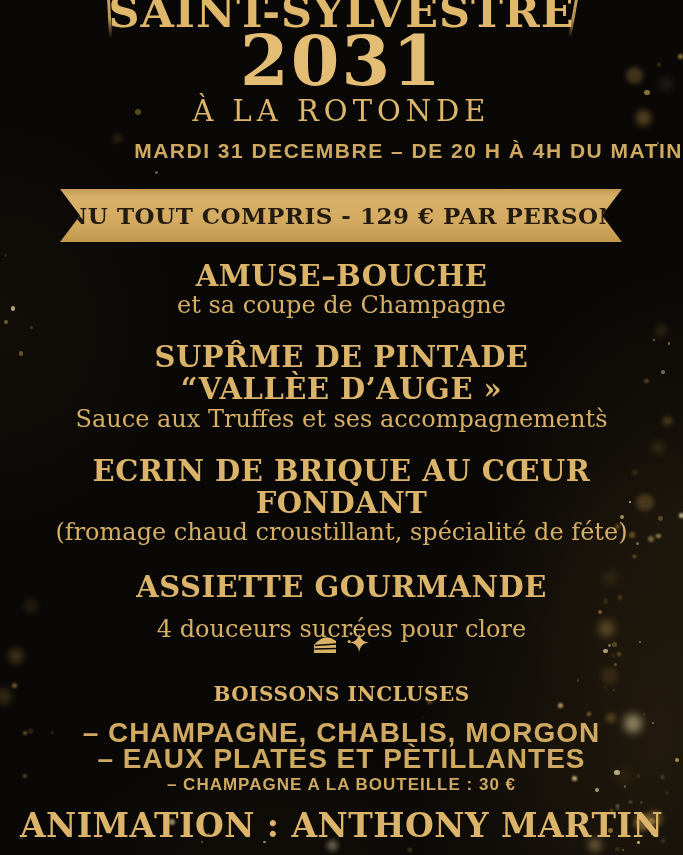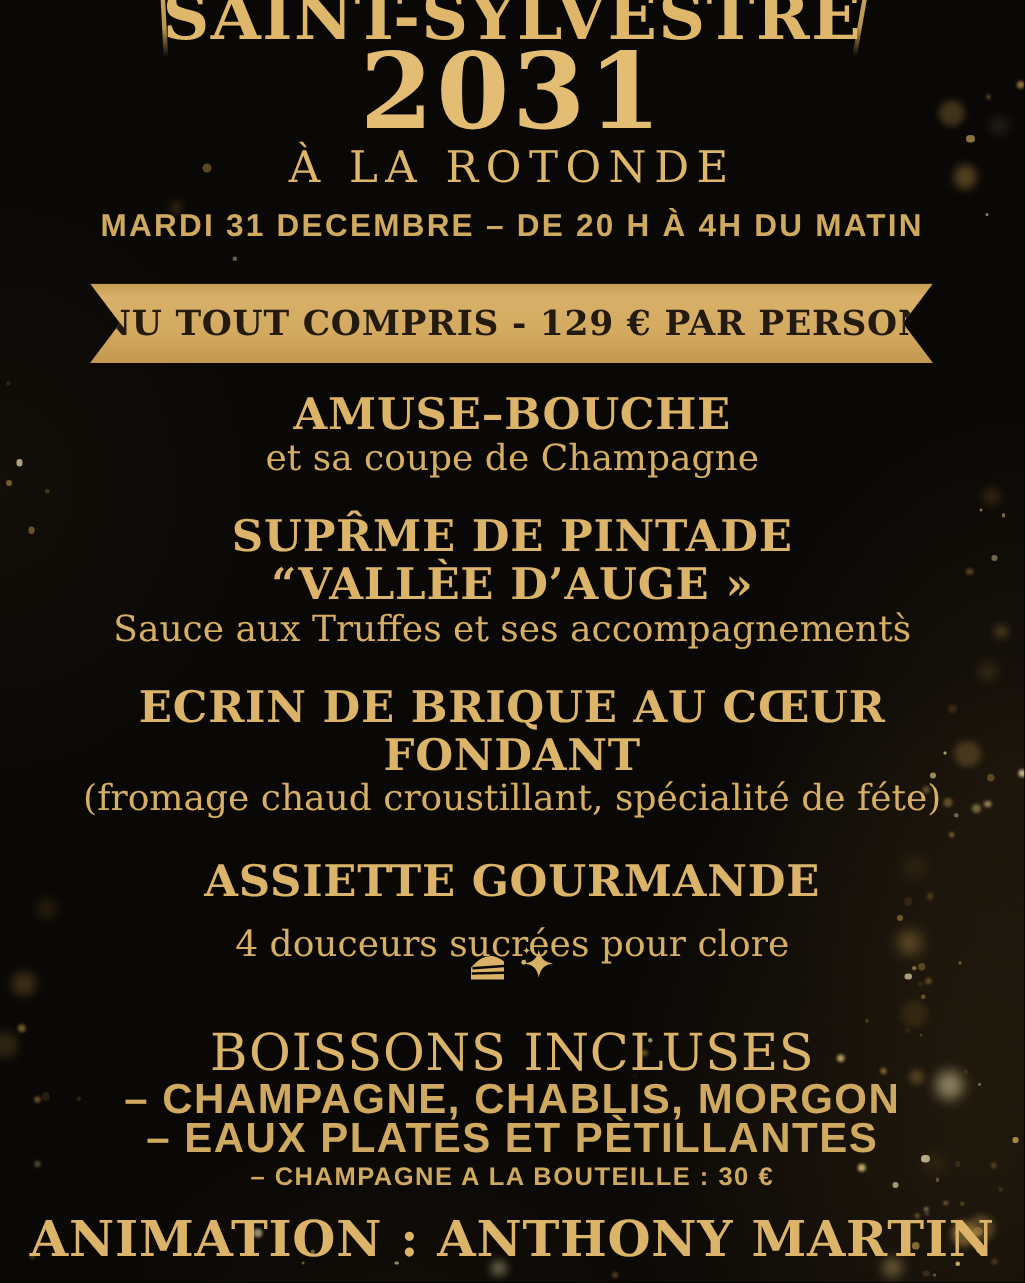--- a/index.html
+++ b/index.html
@@ -15,21 +15,21 @@
       radial-gradient(300px 200px at 40% 102%, rgba(110,84,38,.07), rgba(0,0,0,0) 70%),
       #0a0806;
   }
   .serif{font-family:"DejaVu Serif","Liberation Serif",serif;}
   .sans{font-family:"Liberation Sans","DejaVu Sans",sans-serif;}
   .line{position:absolute;left:0;width:100%;text-align:center;line-height:1.12;white-space:nowrap;}
 
   .event-title{top:-12px;font-size:43px;font-weight:700;color:#dfb76b;letter-spacing:1px;}
   .event-year{top:22px;font-size:70px;font-weight:700;color:#e3bd74;letter-spacing:2px;}
   .venue{top:95px;font-size:29px;font-weight:400;color:#ddb66a;letter-spacing:5px;}
-  .dateline{top:139px;font-size:21px;font-weight:700;color:#cfa960;letter-spacing:1.5px;}
+  .dateline{top:139px;font-size:21px;font-weight:700;color:#cfa960;letter-spacing:1.5px;text-align:right;}
 
   .ray{position:absolute;width:2.5px;border-radius:2px;
        background:linear-gradient(180deg,#caa35c 0%,#b8934f 55%,rgba(120,90,40,0) 100%);}
   .ray-left{left:108px;top:-4px;height:42px;transform:rotate(-3deg);}
   .ray-right{left:572px;top:-6px;height:44px;transform:rotate(10deg);}
 
   .ribbon{
     position:absolute;left:60px;top:189px;width:562px;height:53px;
     background:linear-gradient(180deg,#c59c52 0%,#d9b069 16%,#d3aa60 60%,#c2984e 100%);
     clip-path:polygon(0 0,100% 0,calc(100% - 20px) 50%,100% 100%,0 100%,20px 50%);
@@ -43,21 +43,21 @@
   .course-title{font-size:29px;font-weight:700;color:#dcb469;letter-spacing:.5px;}
   .course-sub{font-size:24px;font-weight:400;color:#d6af64;}
 
   .ct-1a{top:260px;} .cs-1{top:292px;}
   .ct-2a{top:341px;} .ct-2b{top:373px;} .cs-2{top:406px;}
   .ct-3a{top:455px;} .ct-3b{top:487px;} .cs-3{top:519px;}
   .ct-4a{top:571px;} .cs-4a{top:616px;}
   .cs-4b{top:631px;display:flex;align-items:center;justify-content:center;gap:7px;}
   .cs-4b svg{display:block;}
 
-  .drinks-title{top:683px;font-size:34px;font-weight:400;color:#dcb469;letter-spacing:.5px;}
+  .drinks-title{top:683px;font-size:20px;font-weight:700;color:#dcb469;letter-spacing:.5px;}
   .drink-item{font-size:28px;font-weight:700;color:#cfa960;letter-spacing:1px;}
   .di-0{top:717px;} .di-1{top:743px;}
   .drink-extra{top:775px;font-size:17px;font-weight:700;color:#cfa960;letter-spacing:1px;}
 
   .footer-line{top:808px;font-size:33px;font-weight:700;color:#dcb469;letter-spacing:.5px;}
 
   .bokeh{position:absolute;inset:0;pointer-events:none;}
   .dot{position:absolute;border-radius:50%;}
 </style>
 </head>

